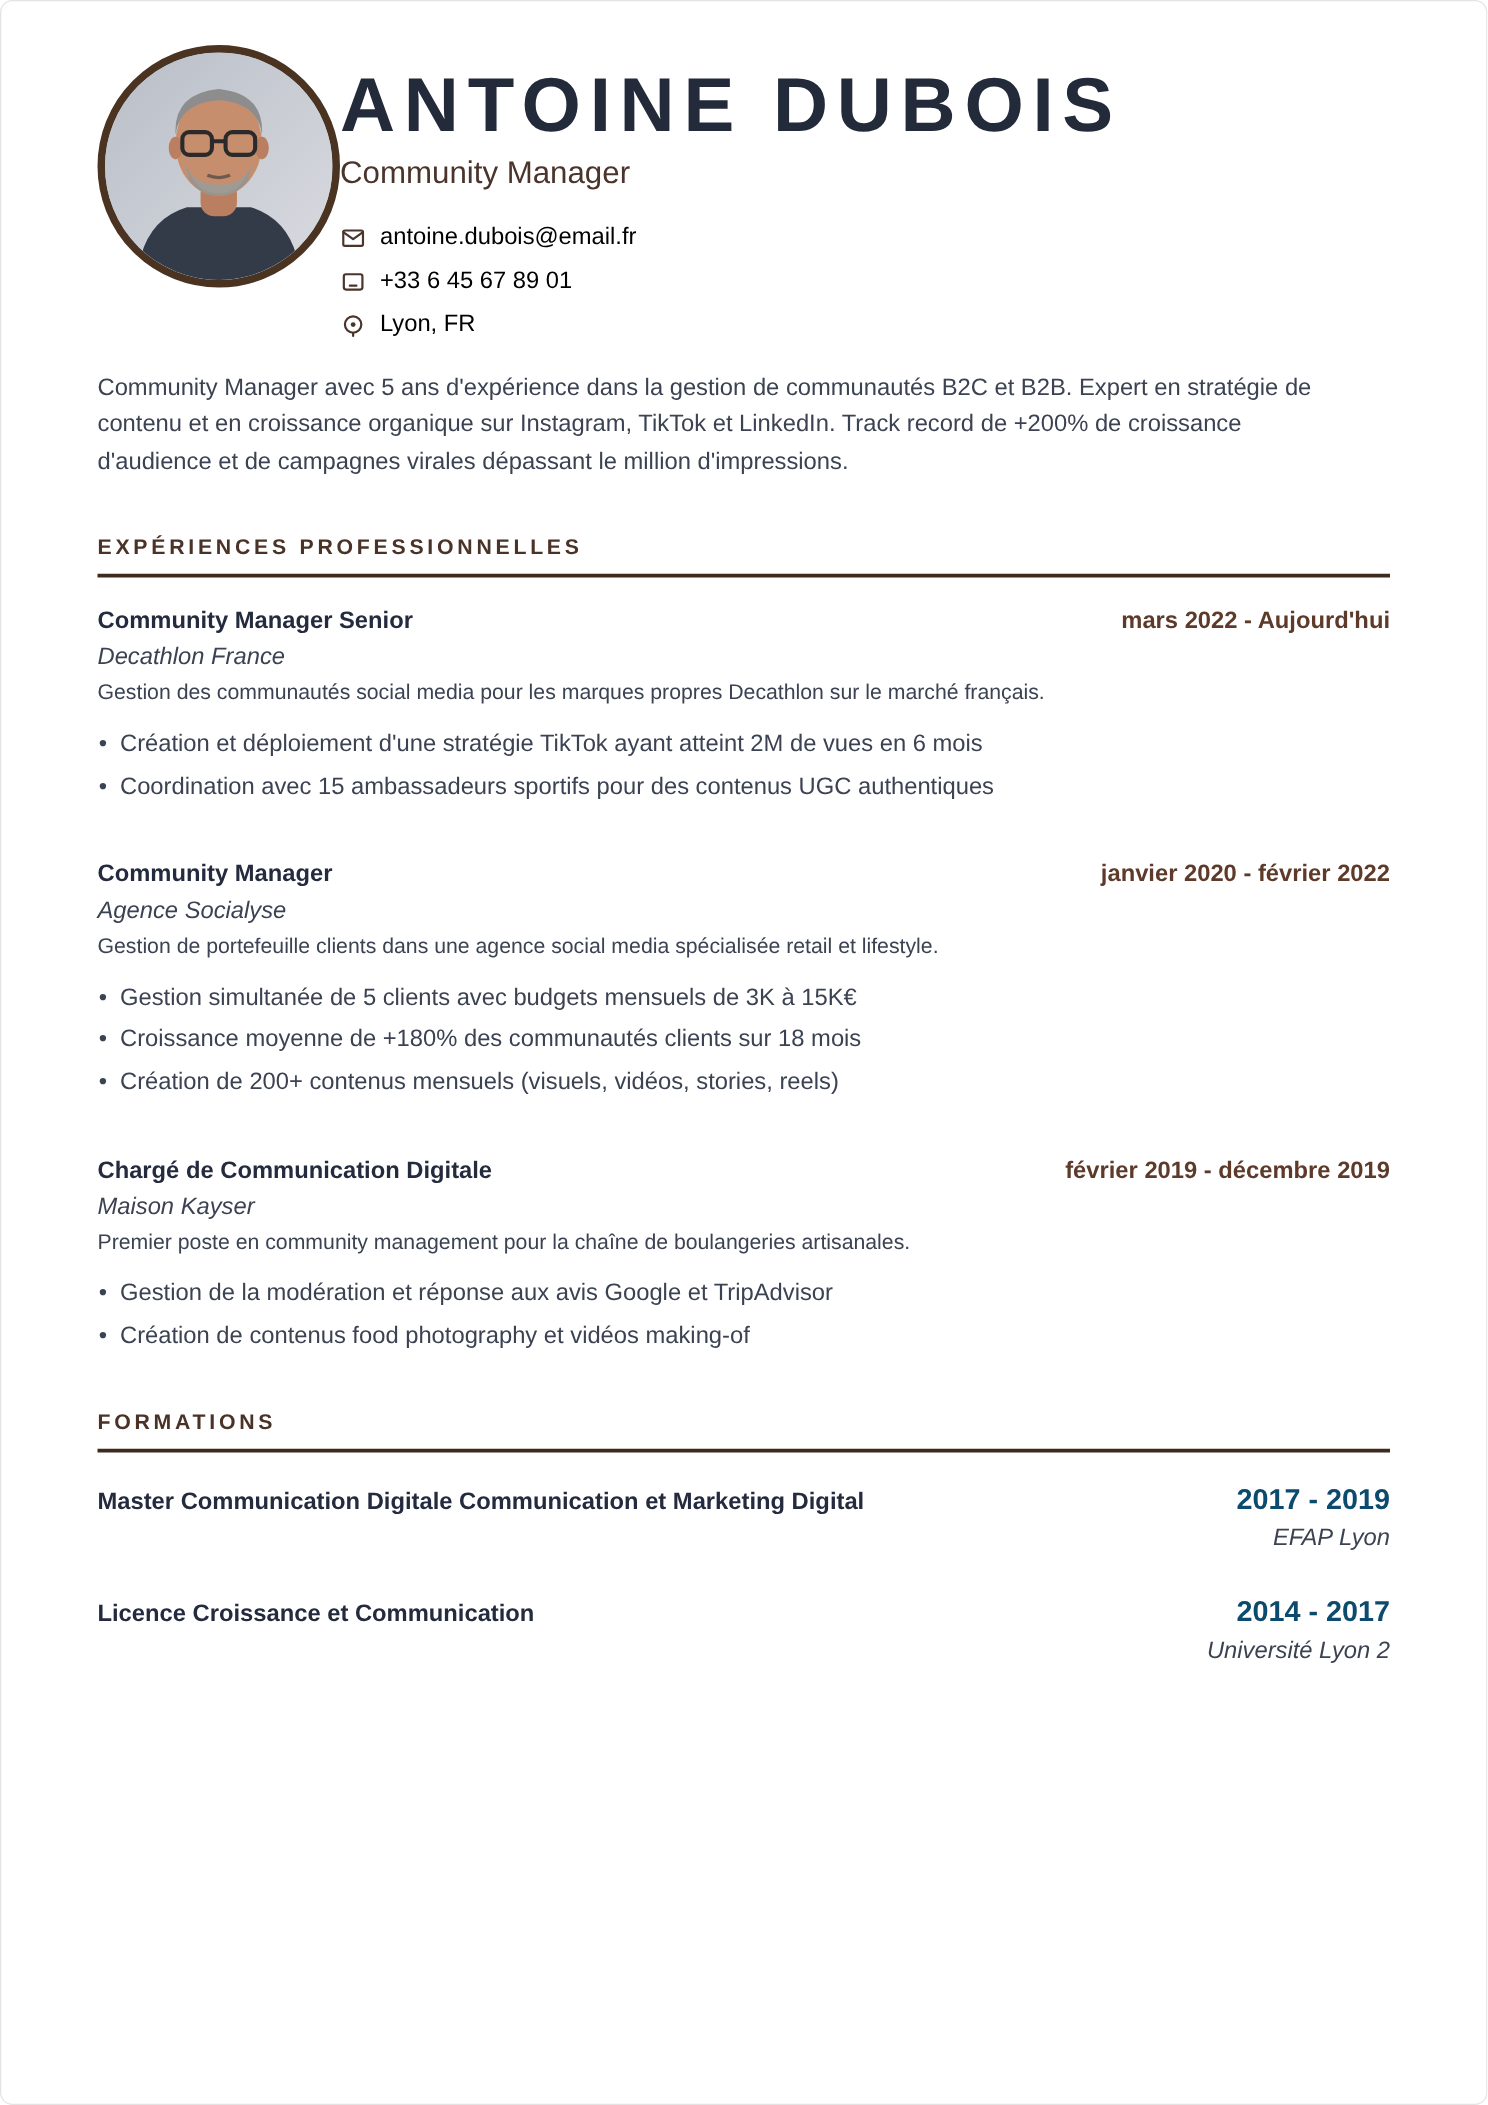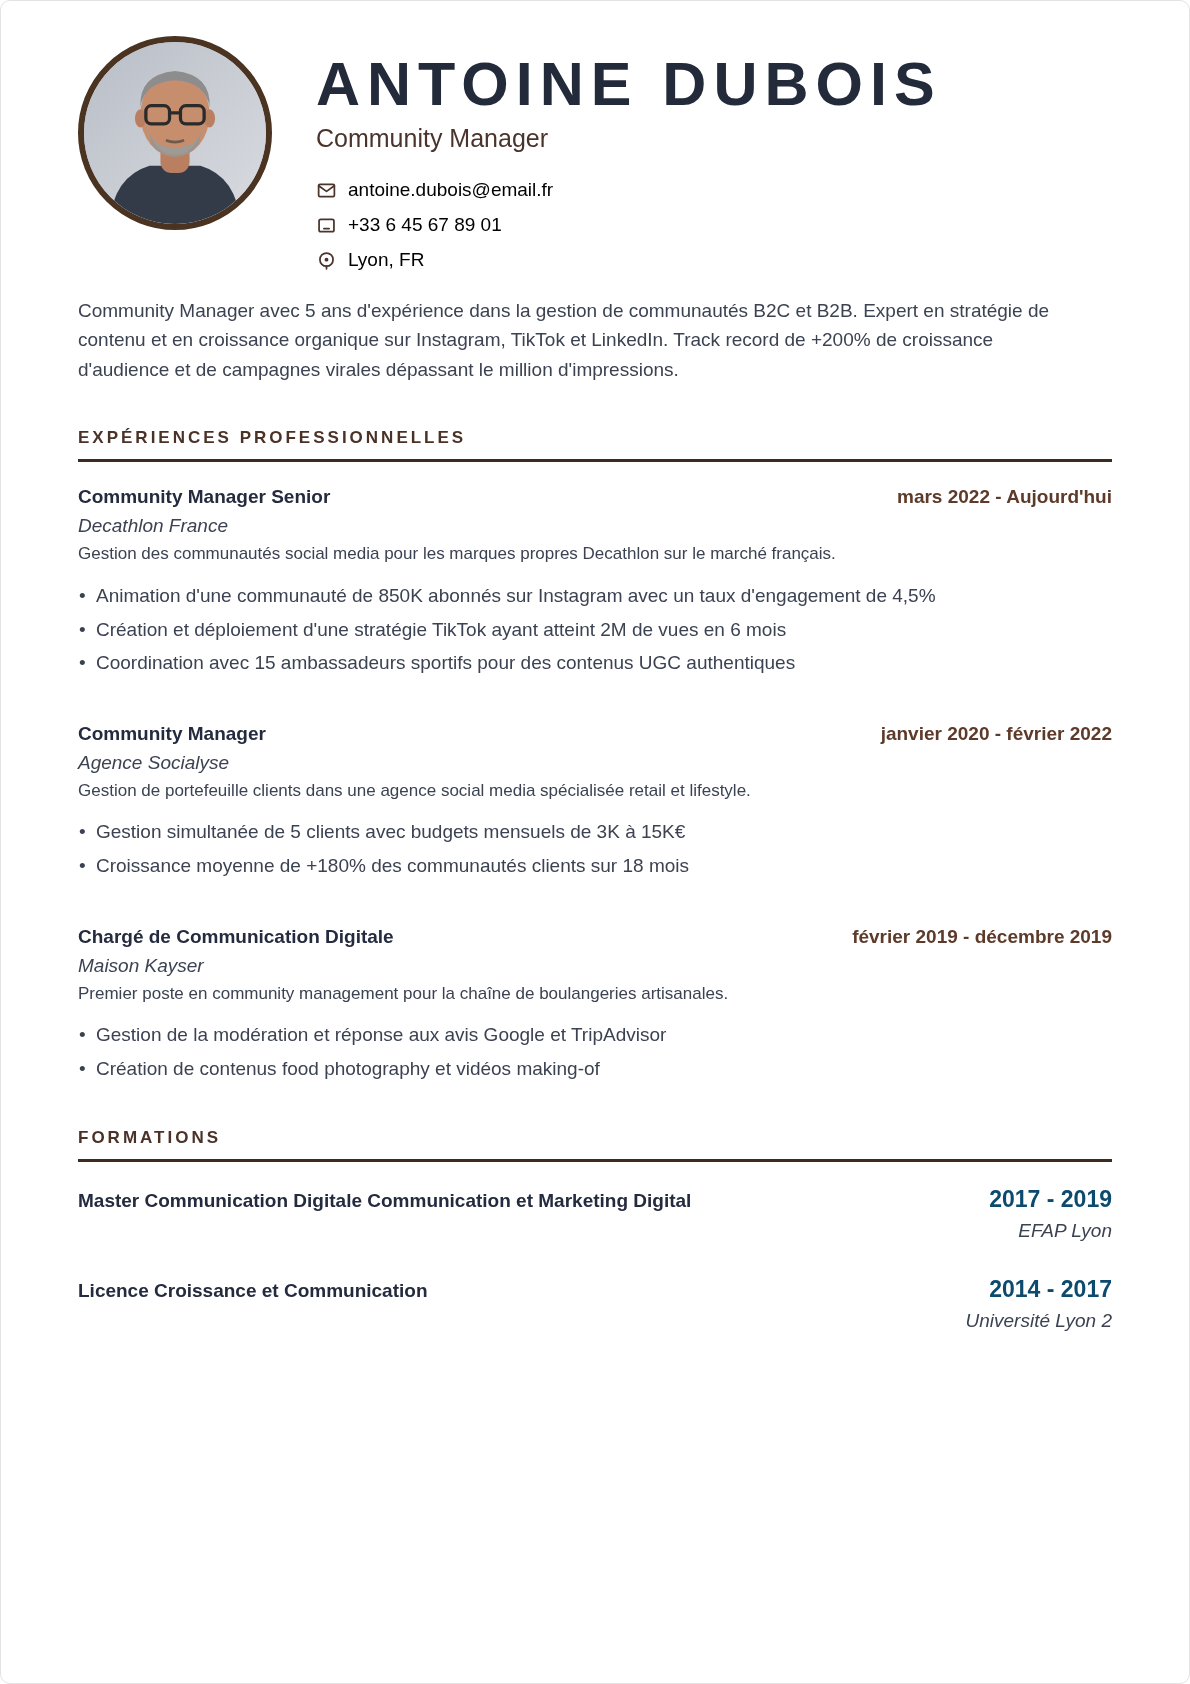--- a/index.html
+++ b/index.html
@@ -3,21 +3,21 @@
 <meta charset="utf-8">
 <style>
   html,body{margin:0;padding:0;background:#fff;}
   body{font-family:"Liberation Sans","DejaVu Sans",sans-serif;color:#3b4252;}
   .page{
     width:1190px;height:1684px;box-sizing:border-box;background:#ffffff;
     border:1px solid #e3e3e3;border-radius:10px;
     padding:35px 77px 40px 77px;overflow:hidden;
   }
   
-  .header{display:flex;gap:44px;}
+  .header{display:flex;}
   .photo-wrap{
     flex:0 0 auto;width:182px;height:182px;border-radius:50%;
     border:6px solid #4b3322;overflow:hidden;background:#c3c7cd;
   }
   .photo-wrap svg{display:block;width:100%;height:100%;}
   .header-right{padding-top:16px;min-width:0;}
   .name{
     font-size:61px;font-weight:bold;letter-spacing:7px;
     color:#232a3a;line-height:1.05;white-space:nowrap;
   }
@@ -137,36 +137,36 @@
     <hr class="section-rule">
 
     <div class="job">
       <div class="job-head">
         <span class="job-title">Community Manager Senior</span>
         <span class="job-dates">mars 2022 - Aujourd'hui</span>
       </div>
       <div class="job-company">Decathlon France</div>
       <div class="job-desc">Gestion des communautés social media pour les marques propres Decathlon sur le marché français.</div>
       <ul class="bullets">
-        <li>Animation d'une communauté de 850K abonnés sur Instagram avec un taux d'engagement de 4,5%</li>
         <li>Création et déploiement d'une stratégie TikTok ayant atteint 2M de vues en 6 mois</li>
         <li>Coordination avec 15 ambassadeurs sportifs pour des contenus UGC authentiques</li>
       </ul>
     </div>
 
     <div class="job">
       <div class="job-head">
         <span class="job-title">Community Manager</span>
         <span class="job-dates">janvier 2020 - février 2022</span>
       </div>
       <div class="job-company">Agence Socialyse</div>
       <div class="job-desc">Gestion de portefeuille clients dans une agence social media spécialisée retail et lifestyle.</div>
       <ul class="bullets">
         <li>Gestion simultanée de 5 clients avec budgets mensuels de 3K à 15K€</li>
         <li>Croissance moyenne de +180% des communautés clients sur 18 mois</li>
+        <li>Création de 200+ contenus mensuels (visuels, vidéos, stories, reels)</li>
       </ul>
     </div>
 
     <div class="job">
       <div class="job-head">
         <span class="job-title">Chargé de Communication Digitale</span>
         <span class="job-dates">février 2019 - décembre 2019</span>
       </div>
       <div class="job-company">Maison Kayser</div>
       <div class="job-desc">Premier poste en community management pour la chaîne de boulangeries artisanales.</div>

